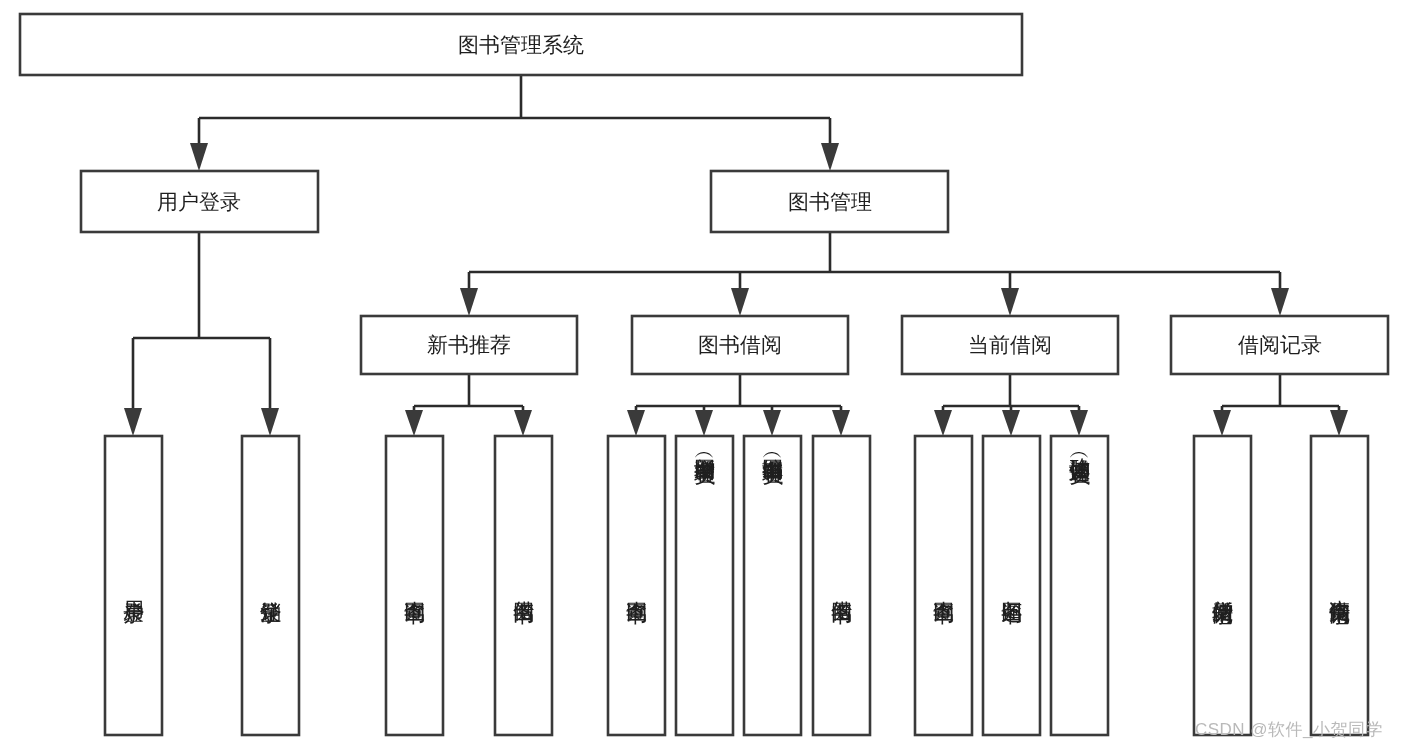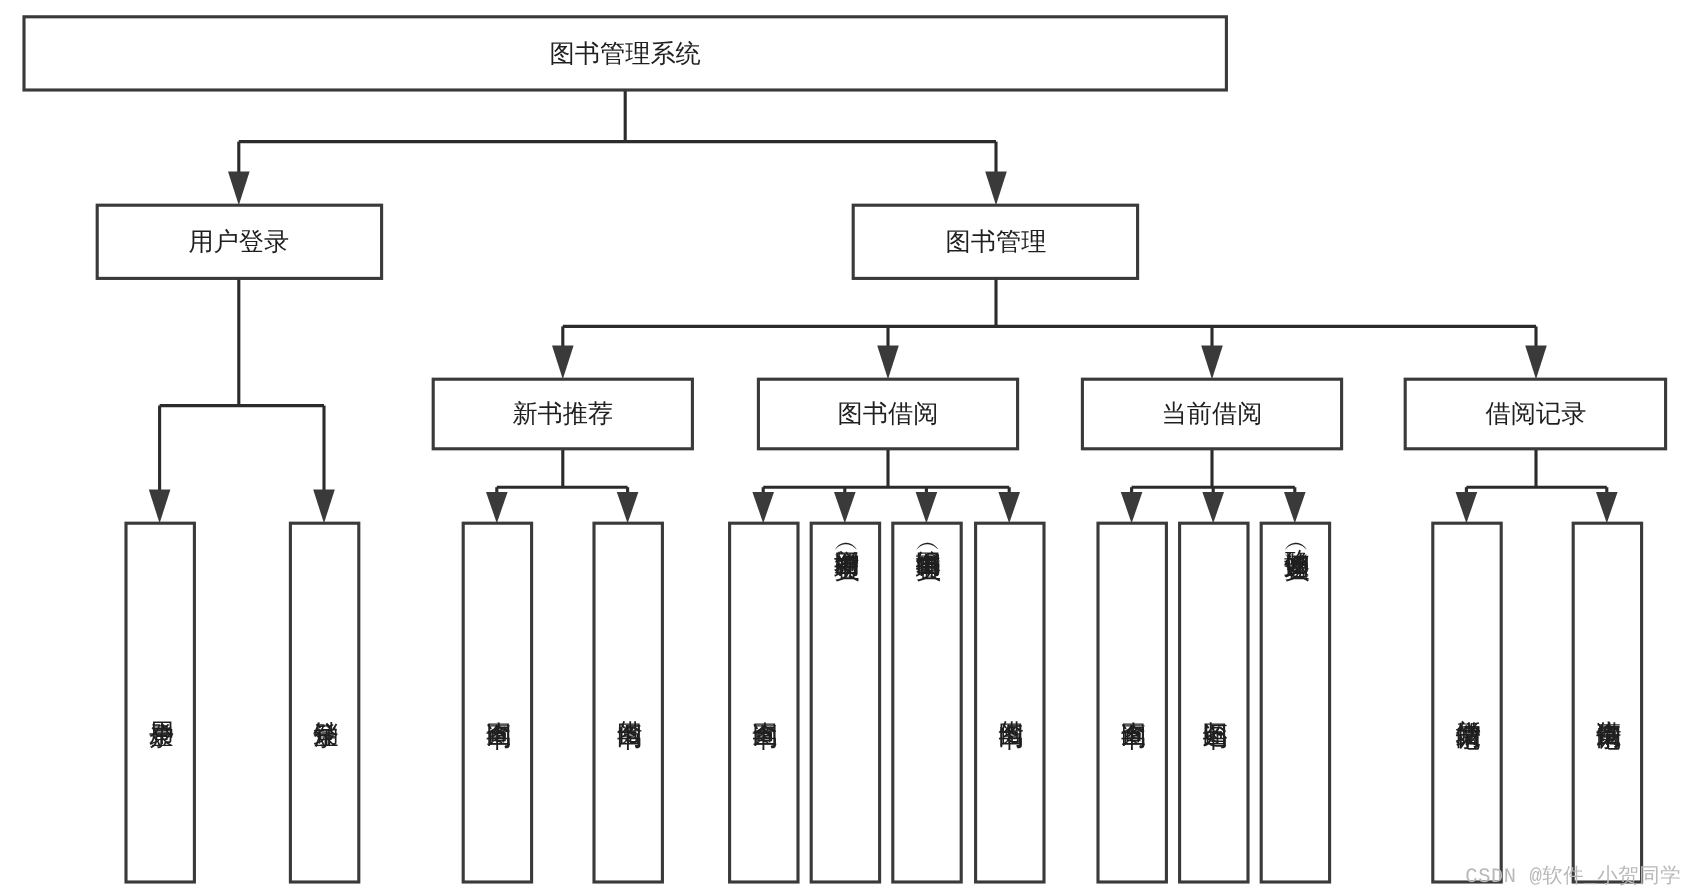--- a/index.html
+++ b/index.html
@@ -59,23 +59,23 @@
     color: #1f1f1f;
     letter-spacing: 1px;
     display: flex;
     align-items: center;
     justify-content: flex-start;
     white-space: nowrap;
     pointer-events: none;
   }
   .watermark {
     position: absolute;
-    right: 4px;
+    right: 22px;
     bottom: 6px;
-    font-family: Liberation Mono, monospace;
+    font-family: Liberation Sans, sans-serif;
     font-size: 17px;
     color: #b9b9b9;
     letter-spacing: 0.5px;
     white-space: nowrap;
   }
 </style>
 </head>
 <body>
 
 <div id="diagram-root">

